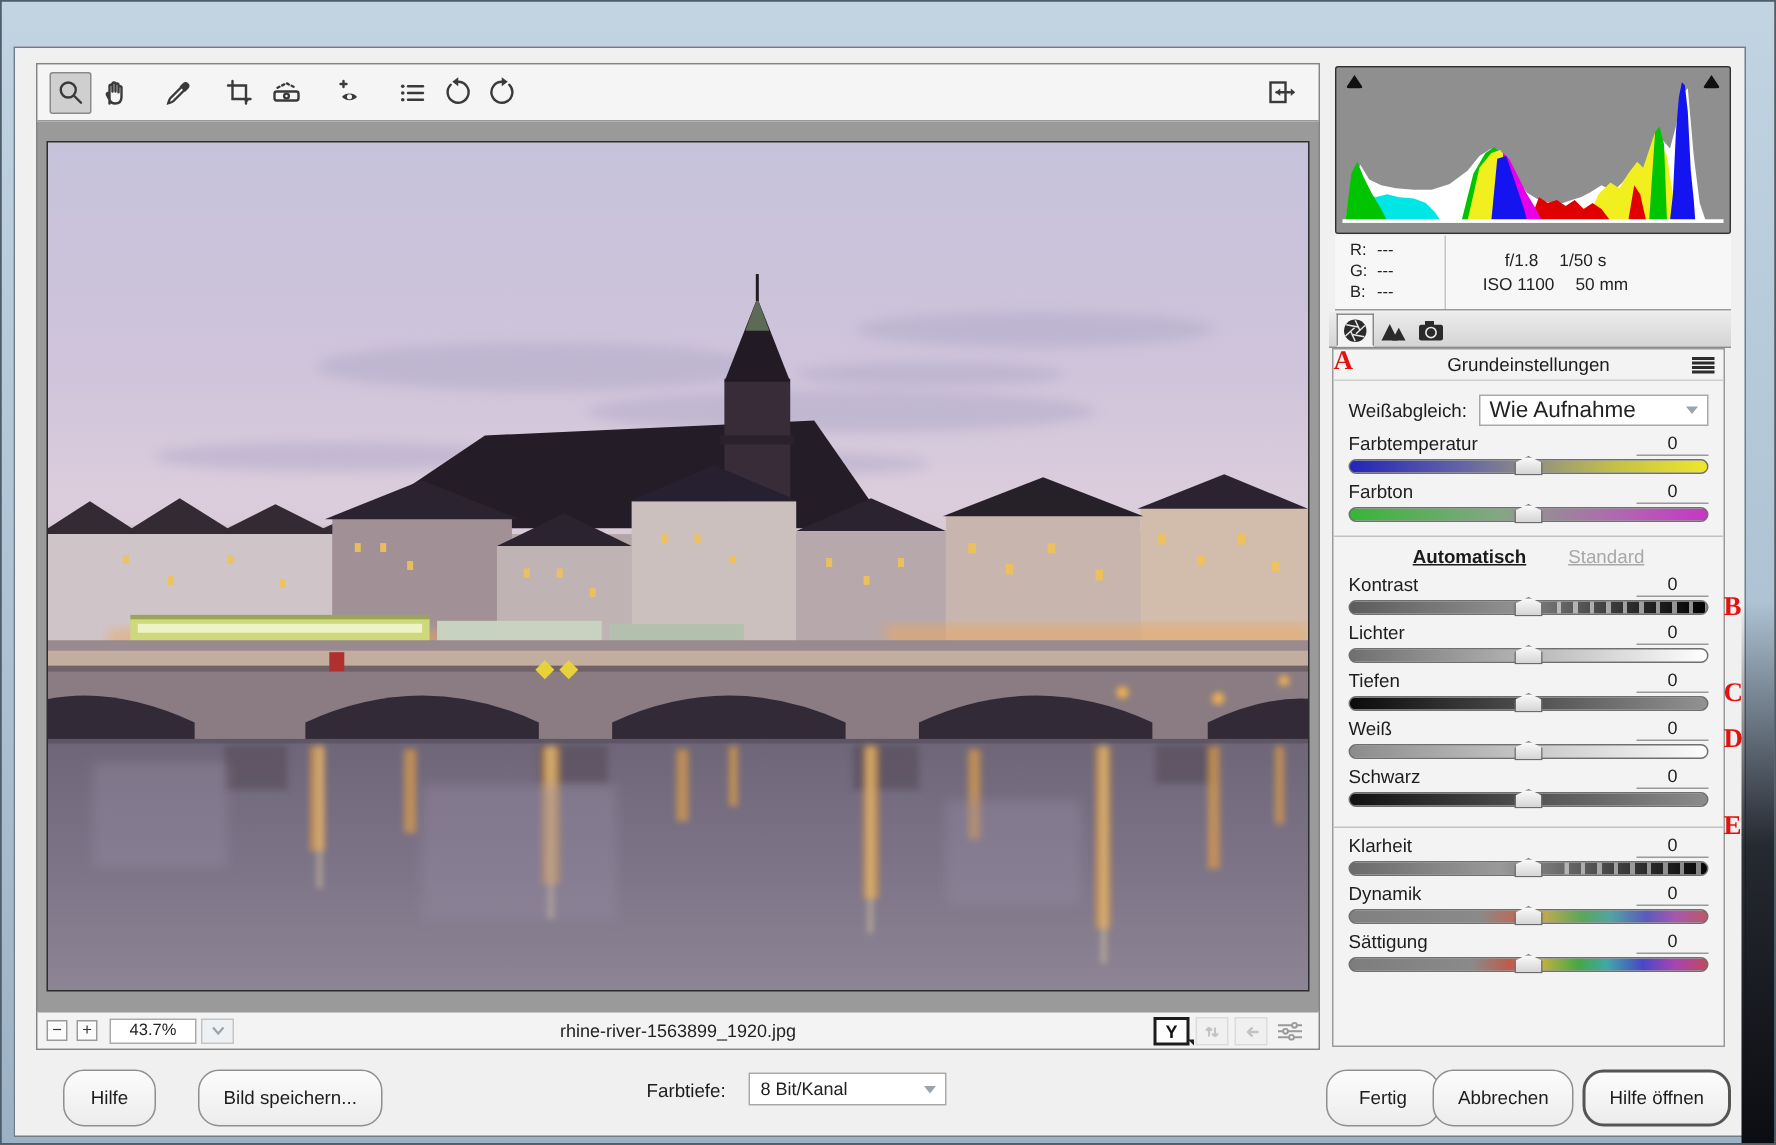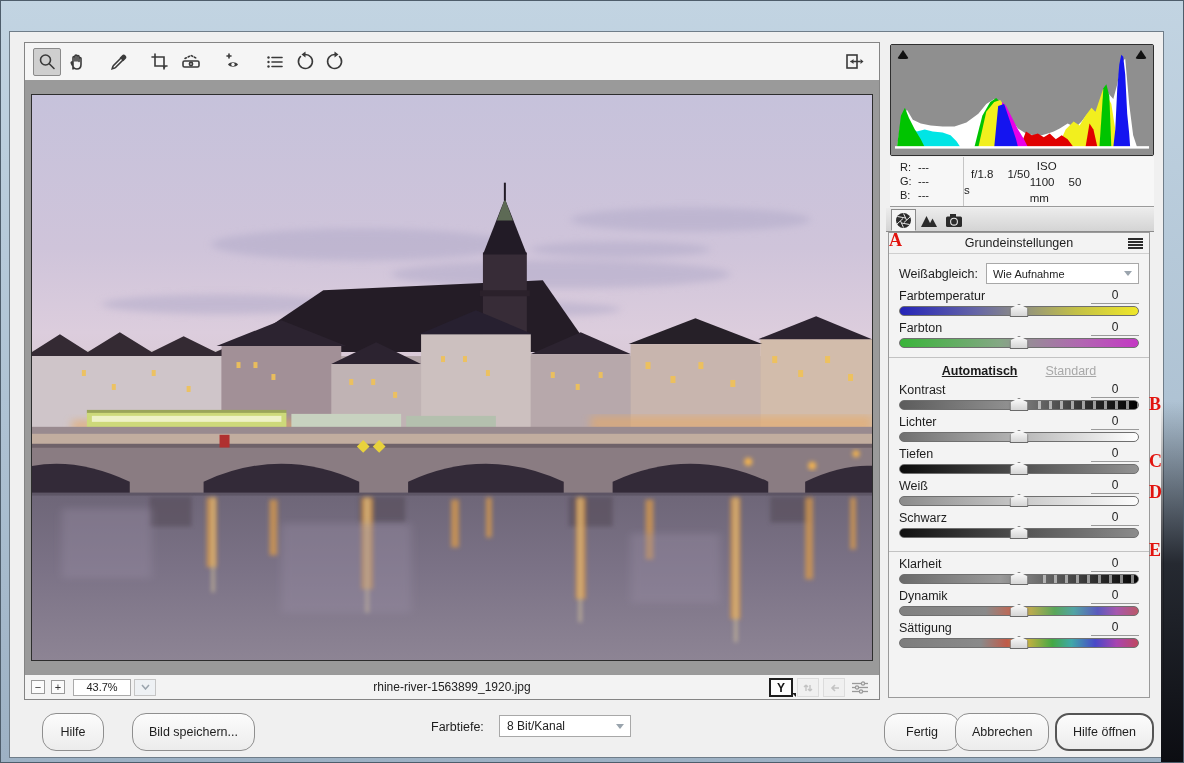--- a/index.html
+++ b/index.html
@@ -36,33 +36,33 @@
   
   #right-col{position:absolute;left:876px;top:10px;width:268px;height:658px;}
   #hist-box{position:absolute;left:4px;top:2px;width:264px;height:112px;background:#8f8f8f;border:1px solid #2f2f2f;border-radius:2px;}
   #hist-box svg{display:block;width:100%;height:100%;}
   .clip-tri{position:absolute;top:5px;width:0;height:0;border-left:6px solid transparent;border-right:6px solid transparent;border-bottom:9px solid #111;border-radius:3px;}
   #clip-left{left:6px;} #clip-right{right:6px;}
   #info-row{position:absolute;left:4px;top:115px;width:264px;height:50px;background:#f7f7f7;border-bottom:1px solid #9a9a9a;display:flex;}
   #rgb-cell{width:74px;border-right:1px solid #c6c6c6;padding:3px 0 0 10px;font-size:11px;color:#222;line-height:14px;}
   .rgb-line span{display:inline-block;}
   .rgb-lab{width:18px;}
-  #exif-cell{flex:1;display:flex;flex-direction:row;justify-content:center;align-items:center;padding-right:44px;font-size:11.5px;color:#222;line-height:16px;}
+  #exif-cell{flex:1;display:flex;flex-direction:column;justify-content:center;align-items:center;padding-right:44px;font-size:11.5px;color:#222;line-height:16px;}
   .exif-line span{margin:0 7px;}
   #tab-strip{position:absolute;left:0;top:166px;width:268px;height:24px;background:linear-gradient(#ececec,#d4d4d4);border-bottom:1px solid #8b8b8b;display:flex;align-items:flex-end;padding-left:5px;}
   .tab{width:25px;height:22px;display:flex;align-items:center;justify-content:center;border:1px solid transparent;}
   .tab.selected{background:#f4f4f4;border:1px solid #8b8b8b;border-bottom:1px solid #f4f4f4;}
   #settings-box{position:absolute;left:2px;top:190px;width:262px;height:466px;border:1px solid #9a9a9a;background:#f3f3f3;}
   #settings-header{height:21px;border-bottom:1px solid #cfcfcf;position:relative;display:flex;align-items:center;justify-content:center;font-size:12.5px;color:#1d1d1d;text-align:right;}
   #panel-menu{position:absolute;right:6px;top:5px;width:15px;height:11px;display:flex;flex-direction:column;justify-content:space-between;}
   #panel-menu i{display:block;height:1.6px;background:#2c2c2c;}
   #settings-content{padding:0 10px;}
   #wb-row{margin-top:9px;display:flex;align-items:center;}
   #wb-label{font-size:12.5px;color:#1d1d1d;flex:0 0 auto;}
-  #wb-select{margin-left:8px;flex:1;height:21px;border:1px solid #a8a8a8;background:#fff;display:flex;align-items:center;padding:0 6px;font-size:11px;color:#222;position:relative;}
+  #wb-select{margin-left:8px;flex:1;height:21px;border:1px solid #a8a8a8;background:#fff;display:flex;align-items:center;padding:0 6px;font-size:15px;color:#222;position:relative;}
   #wb-select .chev{position:absolute;right:6px;top:7px;width:0;height:0;border-left:4px solid transparent;border-right:4px solid transparent;border-top:5px solid #9aa4ad;}
   .sep{height:1px;background:#c2c2c2;margin:9px -10px 0 -10px;}
   #links-row{margin-top:6px;display:flex;justify-content:center;gap:28px;font-size:12.5px;}
   #auto-link{color:#1a1a1a;text-decoration:underline;font-weight:bold;}
   #default-link{color:#a8a8a8;text-decoration:underline;}
 
   .srow{margin-top:4px;}
   .srow-head{height:16px;display:flex;align-items:center;justify-content:space-between;}
   .slabel{font-size:12.5px;color:#1d1d1d;}
   .sval{width:48px;text-align:center;font-size:12px;color:#1d1d1d;border-bottom:1px solid #9a9a9a;padding-bottom:1px;}

